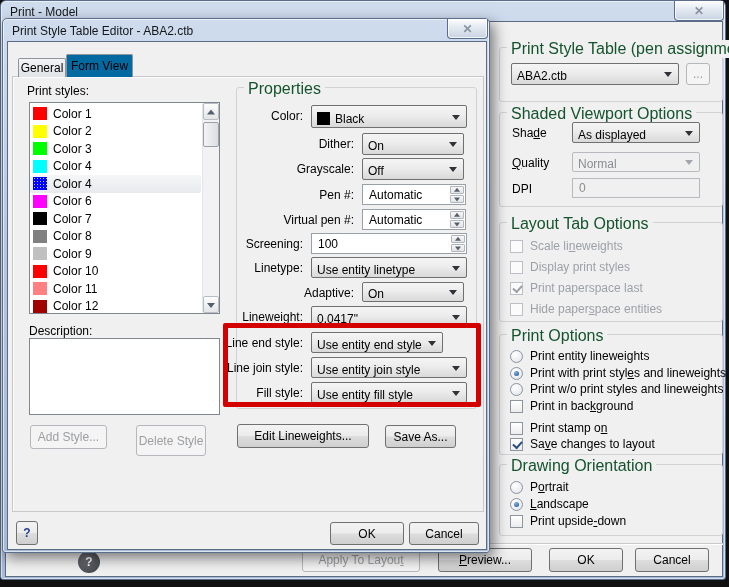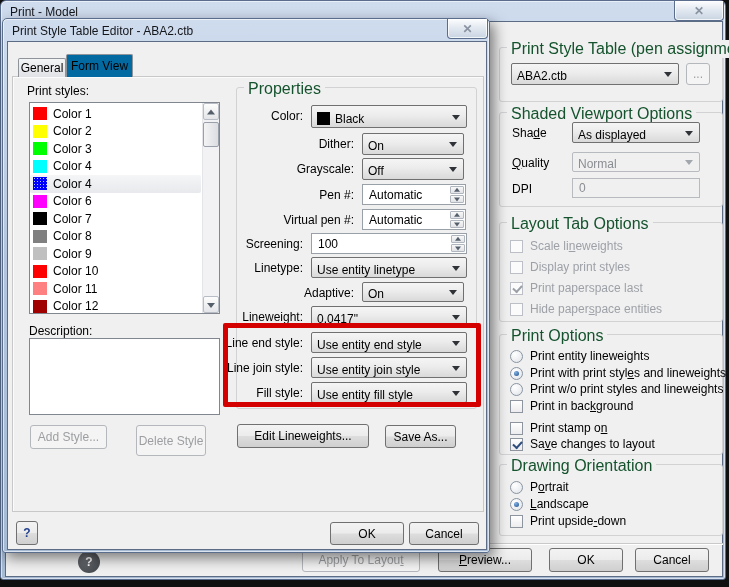--- a/index.html
+++ b/index.html
@@ -303,21 +303,21 @@
           <div class="combo" style="left:125px;top:194px;width:102px;height:20px">
               <span>On</span>
             </div>
 
           <div class="plab" style="right:173px;top:222px">Lineweight:</div>
           <div class="combo" style="left:74px;top:218px;width:156px;height:21px">
               <span>0.0417"</span>
             </div>
 
           <div class="plab" style="right:173px;top:248px">Line end style:</div>
-          <div class="combo" style="left:74px;top:244px;width:156px;height:21px">
+          <div class="combo" style="left:74px;top:244px;width:132px;height:21px">
               <span>Use entity end style</span>
             </div>
 
           <div class="plab" style="right:173px;top:273px">Line join style:</div>
           <div class="combo" style="left:74px;top:269px;width:156px;height:21px">
               <span>Use entity join style</span>
             </div>
 
           <div class="plab" style="right:173px;top:298px">Fill style:</div>
           <div class="combo" style="left:74px;top:294px;width:156px;height:21px">

